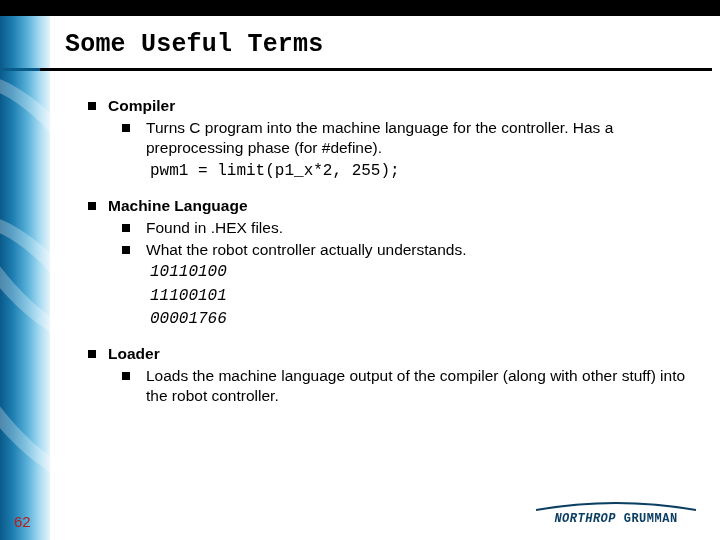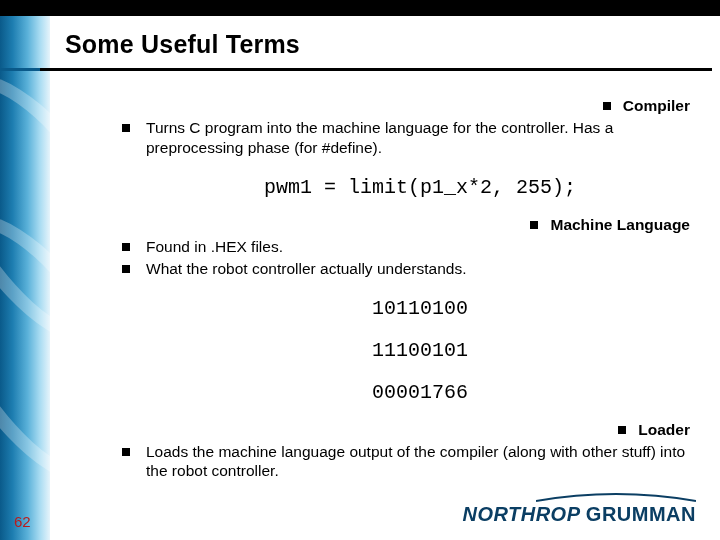--- a/index.html
+++ b/index.html
@@ -3,36 +3,36 @@
 <meta charset="utf-8">
 <style>
   * { margin: 0; padding: 0; box-sizing: border-box; }
   html, body { width: 720px; height: 540px; background: #fff; font-family: Arial, Helvetica, sans-serif; color: #000; overflow: hidden; }
   .slide { position: relative; width: 720px; height: 540px; }
   .topbar { position: absolute; top: 0; left: 0; right: 0; height: 16px; background: #000; }
   .sidebar { position: absolute; top: 16px; left: 0; width: 50px; height: 524px; background: linear-gradient(90deg, #0a5a8a 0%, #1d7db0 25%, #5ab1d9 55%, #a9dcf2 80%, #e6f4fb 100%); overflow: hidden; }
   .sidebar::before, .sidebar::after { content:""; position:absolute; left:-40px; width:120px; height:280px; border:14px solid rgba(255,255,255,0.28); border-radius:50%; transform:rotate(-32deg); }
   .sidebar::before { top:40px; }
   .sidebar::after  { top:180px; }
-  .title-wrap { position: absolute; top: 30px; left: 65px; right: 24px; }
+  .title-wrap { position: absolute; top: 30px; left: 65px; right: 24px; font-family: Liberation Mono, monospace; }
   .title { font-size: 25px; font-weight: 700; letter-spacing: .2px; }
   .underline { position: absolute; top: 68px; left: 40px; right: 8px; height: 3px; background: #000; }
   .accent { position: absolute; top: 68px; left: 0; width: 40px; height: 3px; background: #0a5a8a; }
   .content { position: absolute; top: 96px; left: 88px; right: 30px; font-size: 15.5px; line-height: 1.28; }
   .blk { margin-bottom: 14px; }
-  .h1 { display: flex; align-items: flex-start; font-weight: 700; justify-content: flex-end; }
+  .h1 { display: flex; align-items: flex-start; font-weight: 700; }
   .h1 .sq, .sub .sq { font-family: Arial; display:inline-block; width:8px; height:8px; background:#000; margin-right:12px; margin-top:6px; flex:0 0 auto; }
   .sub { display:flex; align-items:flex-start; margin-left: 34px; margin-top:2px; }
   .sub .sq { margin-right:16px; }
   .sub .txt { flex:1; }
-  .mono { font-family: "Courier New", monospace; font-size: 20px; margin-left: 62px; margin-top:18px;text-align:center; }
-  .mono.tight { line-height:1.22; }
+  .mono { font-family: "Courier New", monospace; font-size: 16px; margin-left: 62px; margin-top:4px; }
+  .mono.tight { line-height:1.22;font-style:italic; }
   .pagenum { position:absolute; left:14px; bottom:10px; font-size:15px; color:#b91c1c; }
   .logo { position:absolute; right:24px; bottom:14px; text-align:right; }
-  .logo .brand { font-family: Liberation Sans, sans-serif; font-size:20px; font-style:italic; font-weight:700; letter-spacing:.5px; color:#0b3e63;text-align:center; }
+  .logo .brand { font-family: Liberation Mono, monospace; font-size:12px; font-style:italic; font-weight:700; letter-spacing:.5px; color:#0b3e63;text-align:center; }
   .logo .brand .g { font-style:normal; font-weight:900; }
   .logo svg { display:block; margin-left:auto; }
 </style>
 </head>
 <body>
 
 <div class="slide">
   <div class="topbar"></div>
   <div class="sidebar"></div>
   <div class="accent"></div>

